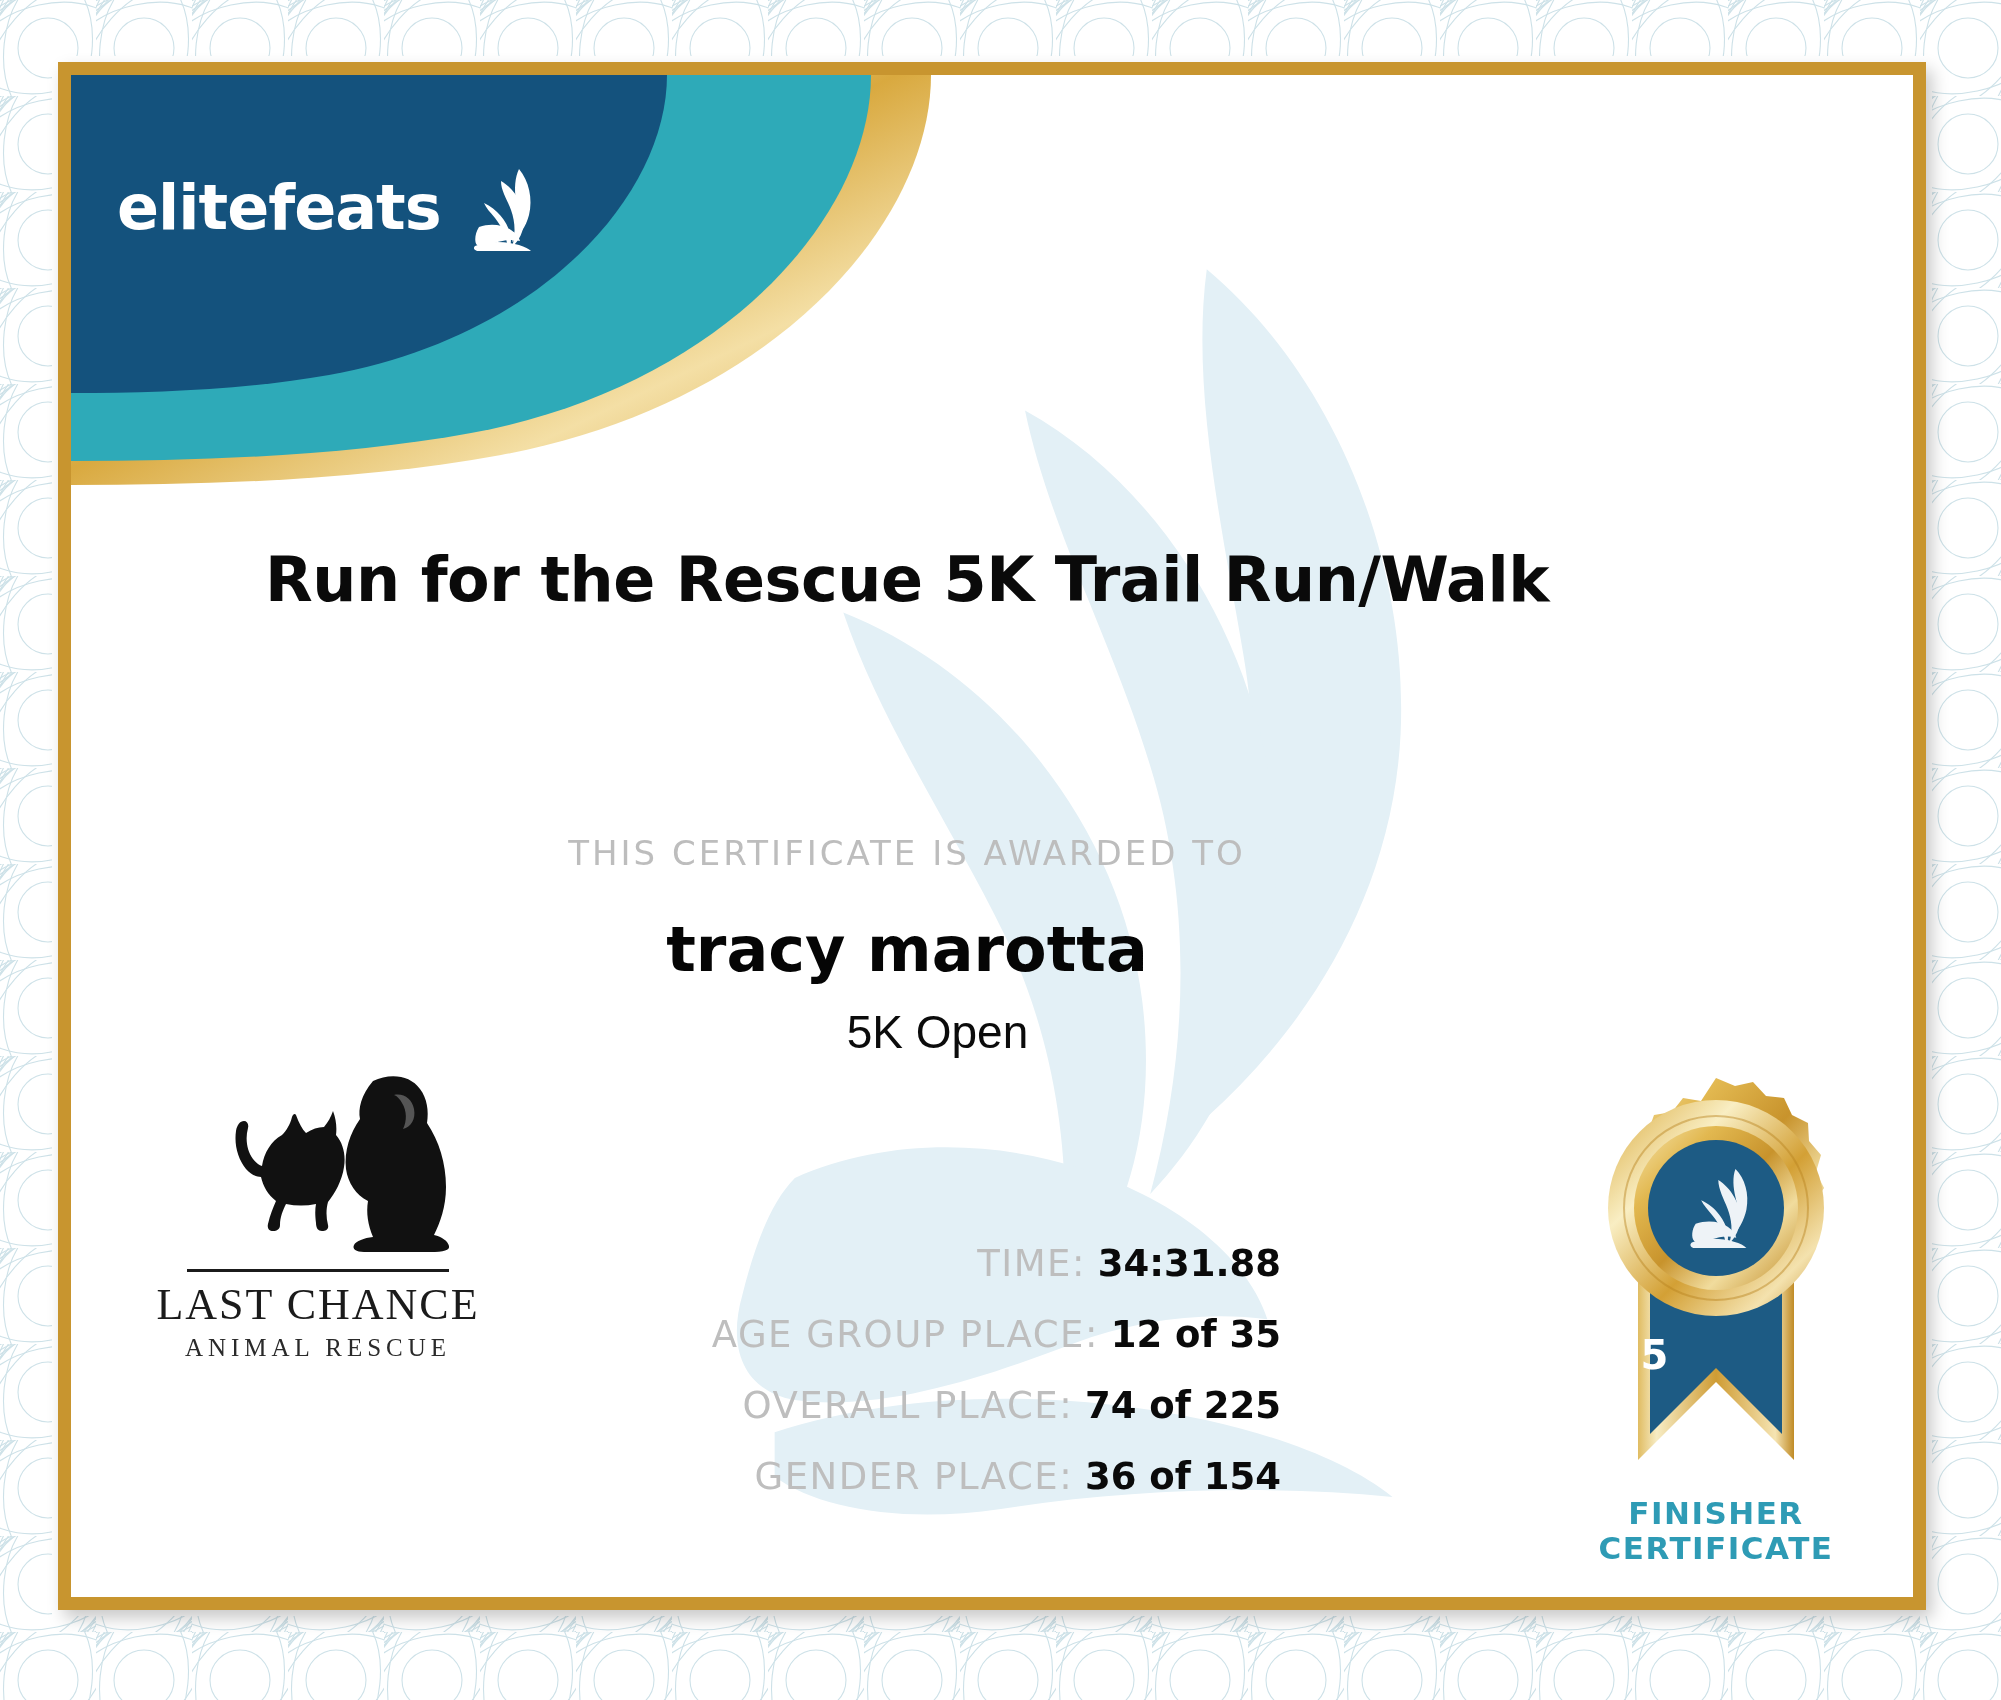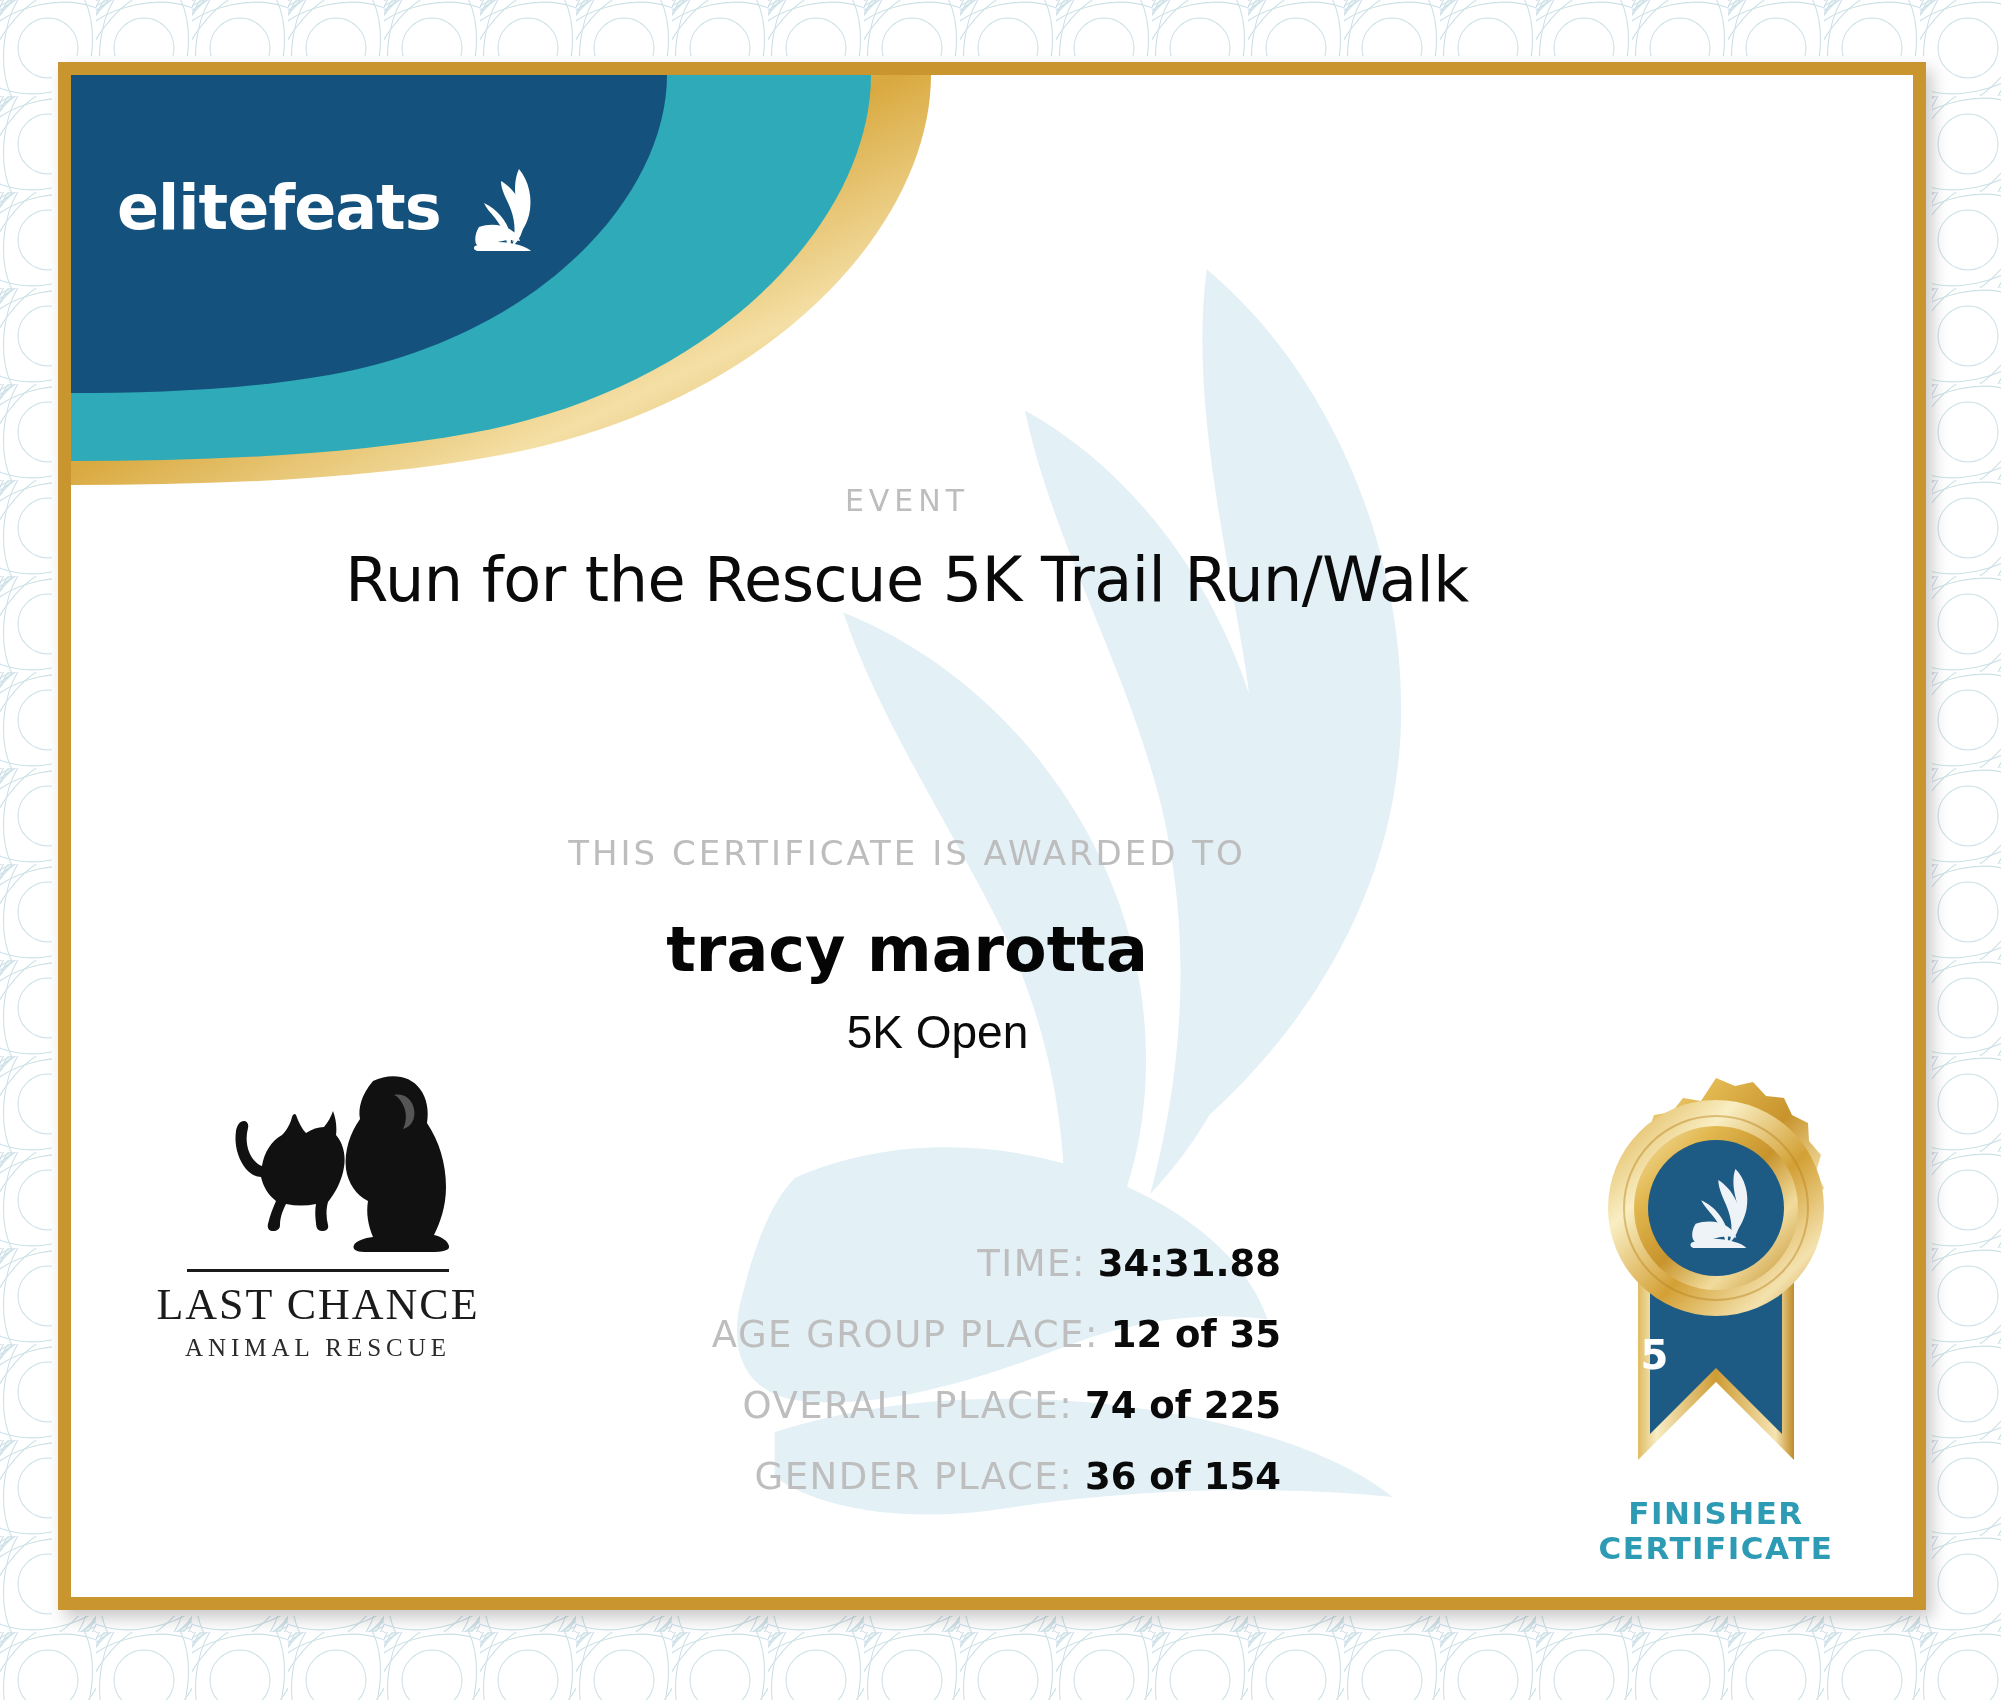--- a/index.html
+++ b/index.html
@@ -129,21 +129,21 @@
     padding-right: 170px;
   }
   #event-title {
     position: absolute;
     left: 0; right: 0;
     top: 468px;
     text-align: center;
     padding-right: 170px;
     font-family: "DejaVu Sans", sans-serif;
     font-size: 62px;
-    font-weight: 400;
+    font-weight: 700;
     color: #0a0a0a;
     letter-spacing: -0.5px;
     white-space: nowrap;
   }
 
   #awarded-label {
     left: 0; right: 0;
     top: 758px;
     text-align: center;
     font-size: 34px;
@@ -360,21 +360,20 @@
               <path d="M12 60 C 24 56, 36 58, 44 63 C 49 66, 52 70, 53 74
                        C 45 72, 36 73, 28 76 C 21 79, 14 81, 10 78 C 7 75, 8 66, 12 60 Z"></path>
               <path d="M8 79 C 20 74, 38 74, 52 78 C 58 80, 62 82, 64 84 L 10 84 C 7 83, 6 81, 8 79 Z"></path>
             </g>
           </svg>
         </span>
       </div>
 
       <div class="content">
 
-        <div class="label-sm" id="event-label">EVENT</div>
 
         <div id="event-title">Run for the Rescue 5K Trail Run/Walk</div>
 
         <div class="label-sm" id="awarded-label">THIS CERTIFICATE IS AWARDED TO</div>
 
         <div id="recipient-name">tracy marotta</div>
 
         <div id="division">5K Open</div>
 
 

